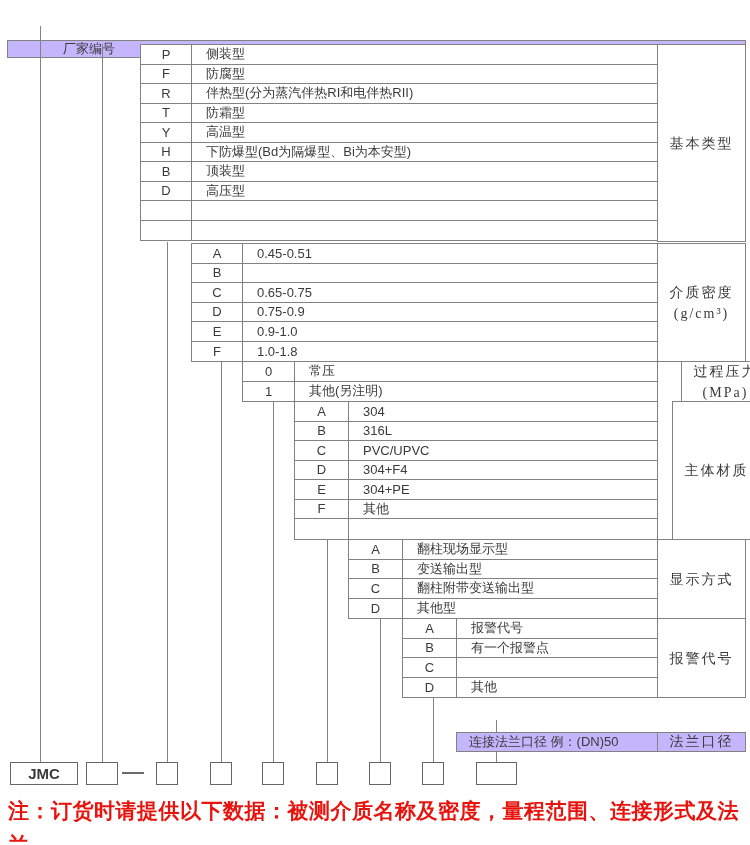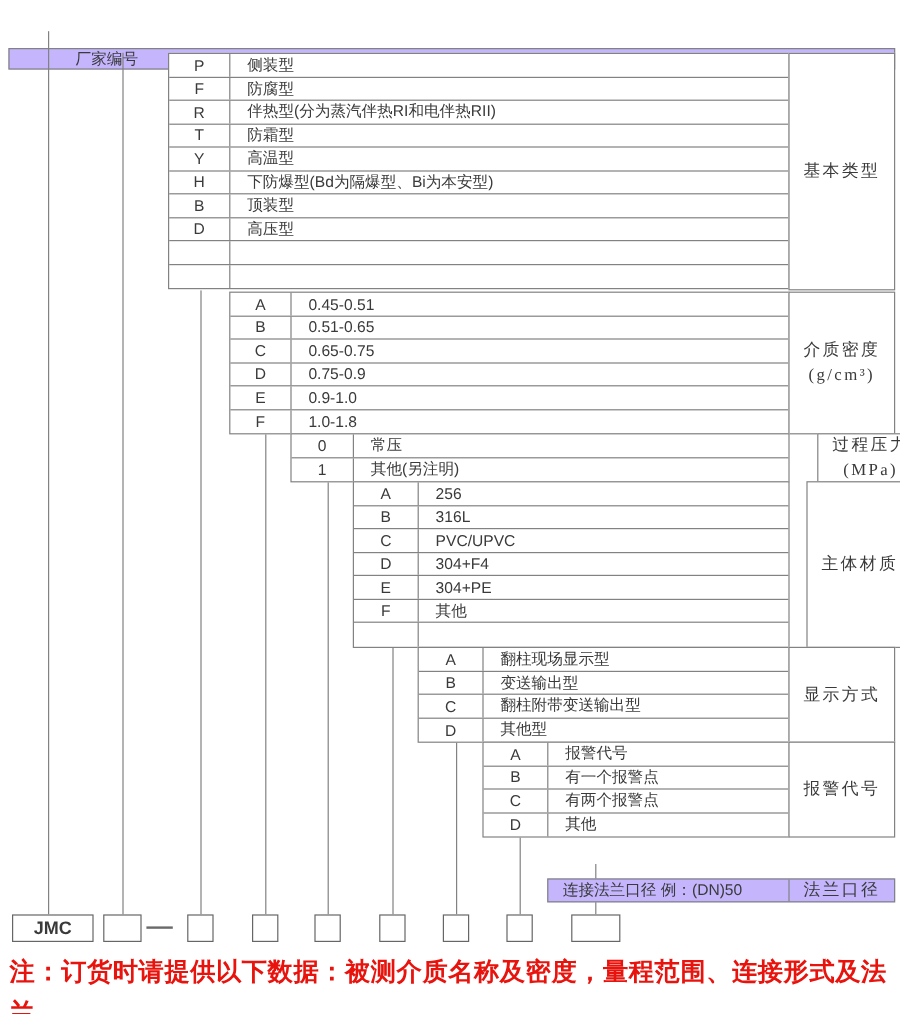--- a/index.html
+++ b/index.html
@@ -106,21 +106,20 @@
       <div class="label-cell" style="top: 44px; height: 198px; width: 89px; left: 657px;">
         <div class="">基本类型</div>
       </div>
       <div class="block" style="left: 191px; top: 243px; width: 467px; height: 119px;">
         <div class="row" style="height: 19.5px;">
           <div class="code" style="width: 51px;">A</div>
           <div class="desc">0.45-0.51</div>
         </div>
         <div class="row" style="height: 19.5px;">
           <div class="code" style="width: 51px;">B</div>
-          <div class="desc">0.51-0.65</div>
         </div>
         <div class="row" style="height: 19.5px;">
           <div class="code" style="width: 51px;">C</div>
           <div class="desc">0.65-0.75</div>
         </div>
         <div class="row" style="height: 19.5px;">
           <div class="code" style="width: 51px;">D</div>
           <div class="desc">0.75-0.9</div>
         </div>
         <div class="row" style="height: 19.5px;">
@@ -146,21 +145,21 @@
           <div class="desc">其他(另注明)</div>
         </div>
       </div>
       <div class="label-cell" style="top: 361px; height: 41px; width: 89px; left: 657px; margin-left: 24px;">
         <div class="">过程压力</div>
         <div class="">(MPa)</div>
       </div>
       <div class="block" style="left: 294px; top: 401px; width: 364px; height: 138.5px;">
         <div class="row" style="height: 19.5px;">
           <div class="code" style="width: 54px;">A</div>
-          <div class="desc">256</div>
+          <div class="desc">304</div>
         </div>
         <div class="row" style="height: 19.5px;">
           <div class="code" style="width: 54px;">B</div>
           <div class="desc">316L</div>
         </div>
         <div class="row" style="height: 19.5px;">
           <div class="code" style="width: 54px;">C</div>
           <div class="desc">PVC/UPVC</div>
         </div>
         <div class="row" style="height: 19.5px;">
@@ -208,21 +207,20 @@
         <div class="row" style="height: 19.5px;">
           <div class="code" style="width: 54px;">A</div>
           <div class="desc">报警代号</div>
         </div>
         <div class="row" style="height: 19.5px;">
           <div class="code" style="width: 54px;">B</div>
           <div class="desc">有一个报警点</div>
         </div>
         <div class="row" style="height: 19.5px;">
           <div class="code" style="width: 54px;">C</div>
-          <div class="desc">有两个报警点</div>
         </div>
         <div class="row" style="height: 19.5px;">
           <div class="code" style="width: 54px;">D</div>
           <div class="desc">其他</div>
         </div>
       </div>
       <div class="label-cell" style="top: 618px; height: 80px; width: 89px; left: 657px;">
         <div class="">报警代号</div>
       </div>
       <div class="vline" style="left: 40px; top: 26px; height: 736px;"></div>

